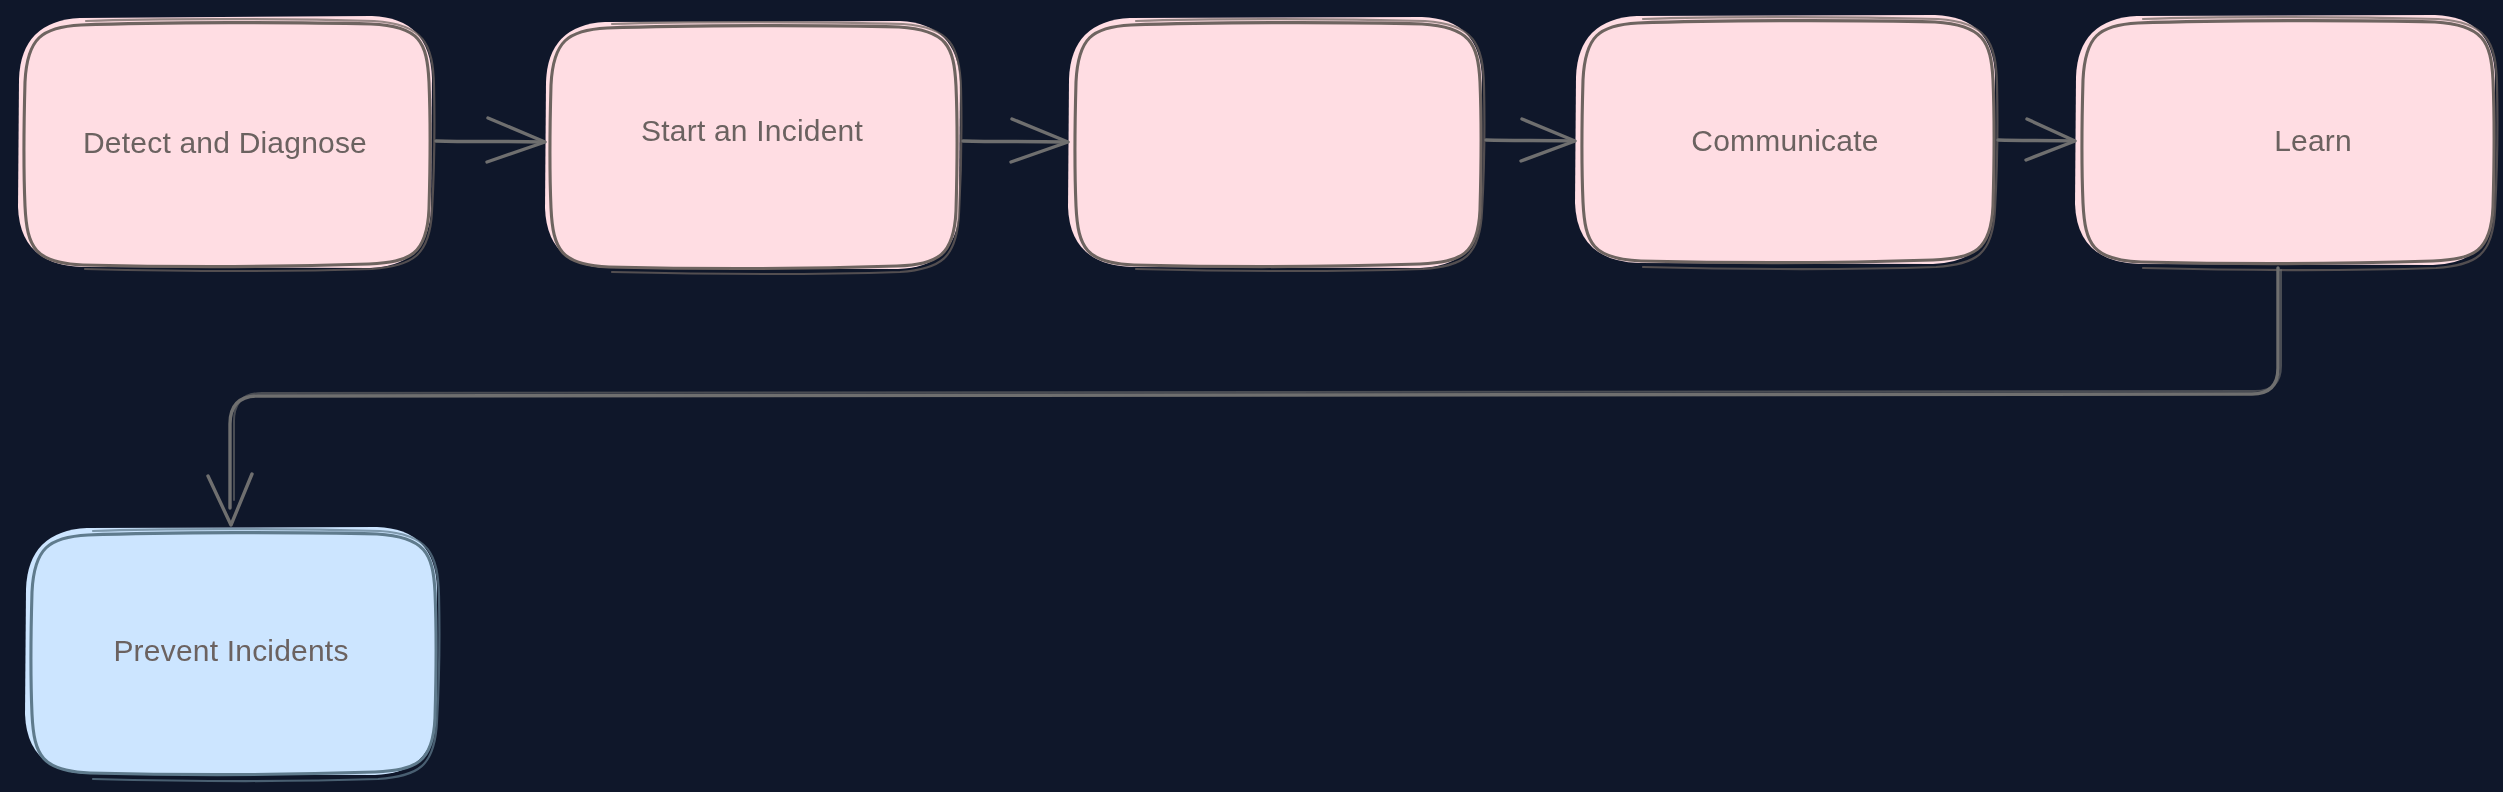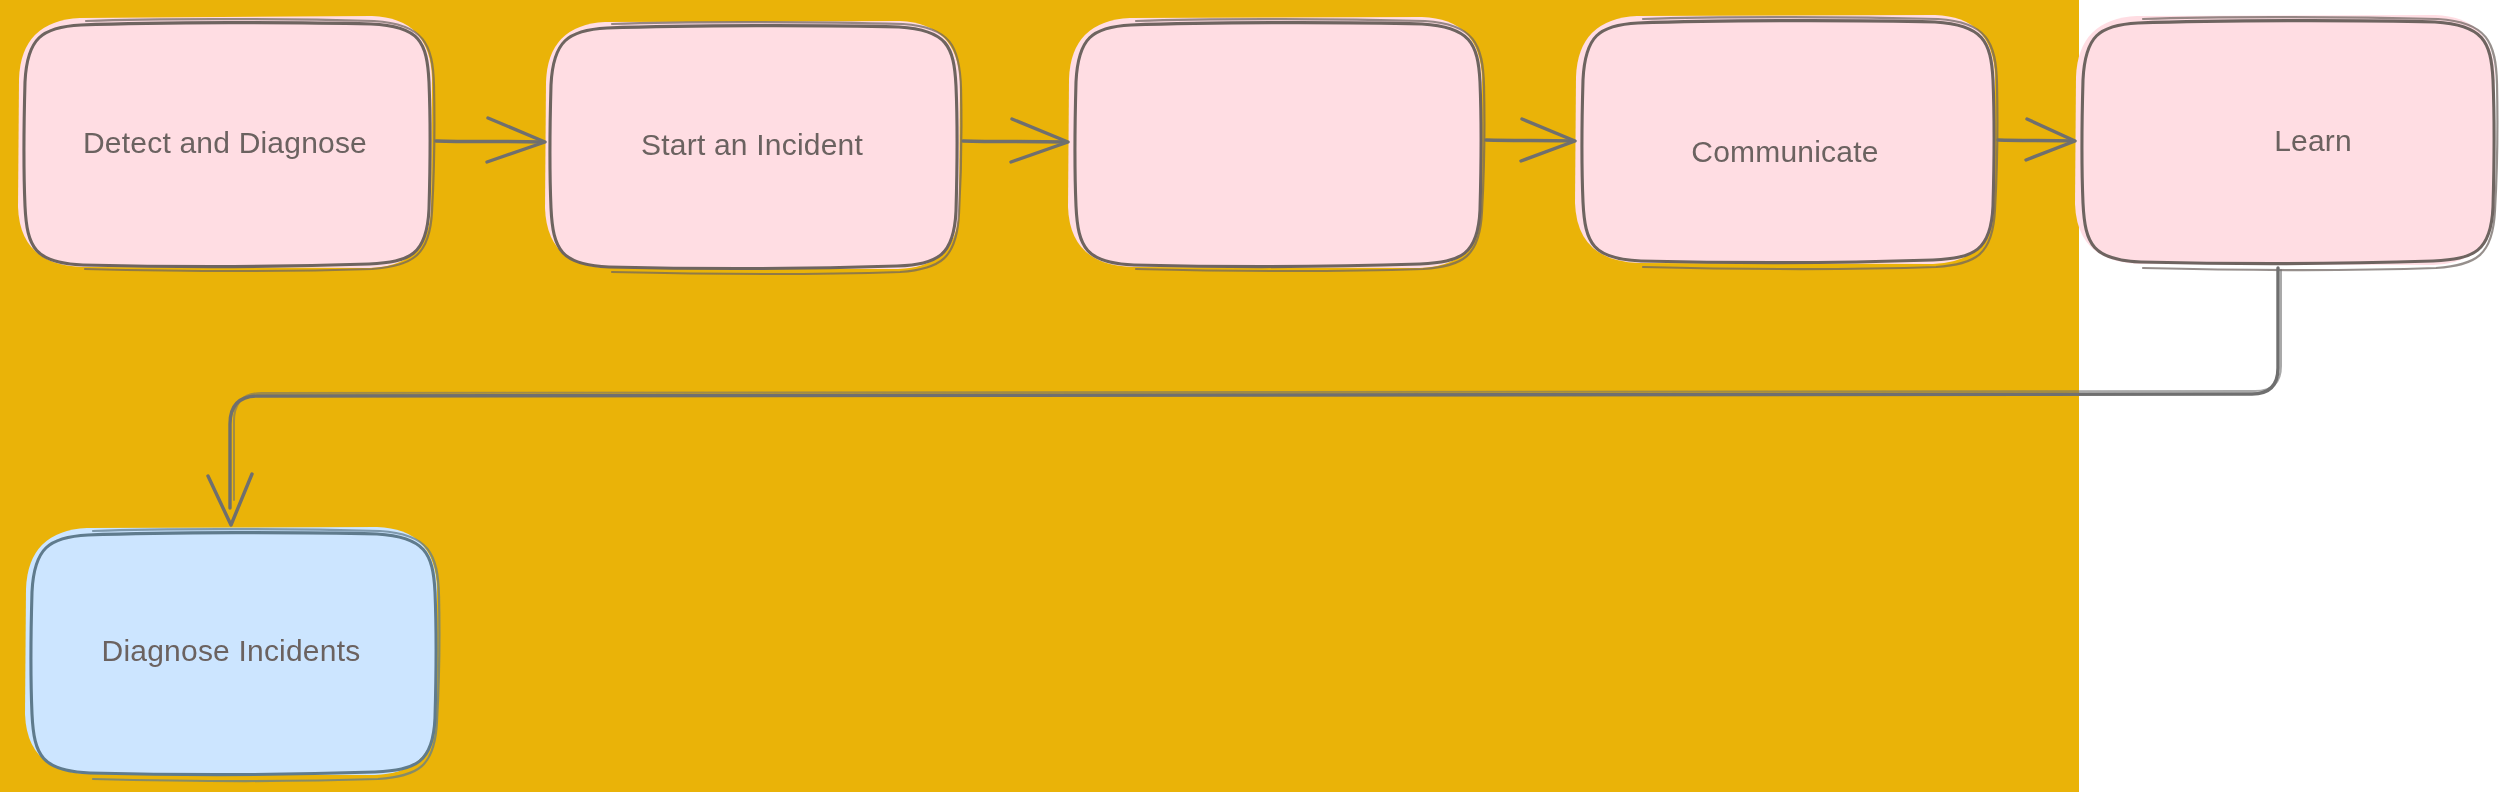--- a/index.html
+++ b/index.html
@@ -9,23 +9,23 @@
     background: #ffffff;
   }
   body {
     width: 2503px;
     height: 792px;
     overflow: hidden;
     font-family: "Liberation Sans", "DejaVu Sans", sans-serif;
   }
   #diagram-root {
     position: relative;
-    width: 2079px;
+    width: 2503px;
     height: 792px;
-    background: #eab308;
+    background: #0f172a;
   }
   #flow-svg {
     position: absolute;
     top: 0;
     left: 0;
     width: 2503px;
     height: 792px;
   }
   .node-label {
     position: absolute;
@@ -123,18 +123,18 @@
     </g>
 
     <g>
       <path d="M 2278,268 L 2278,368 Q 2278,394 2252,394 L 258,396 Q 230,396 230,424 L 230,508" fill="none" stroke="#6f6f6f" stroke-width="3.4" stroke-linecap="round" stroke-linejoin="round"></path>
       <path d="M 2281,270 L 2281,366 Q 2281,391 2255,391 L 262,393 Q 234,393 234,421 L 234,500" fill="none" stroke="#6f6f6f" stroke-width="2.0" stroke-linecap="round" stroke-linejoin="round" opacity="0.6"></path>
       <path d="M 208,476 L 231,525 L 252,474" fill="none" stroke="#6f6f6f" stroke-width="3.4" stroke-linecap="round" stroke-linejoin="round"></path>
     </g>
   </svg>
 
   <div class="node-label" style="left:225px; top:143px;">Detect and Diagnose</div>
-  <div class="node-label" style="left:752px; top:145px;">Start an Incident</div>
-  <div class="node-label" style="left:1785px; top:152px;text-align:center;">Communicate</div>
+  <div class="node-label" style="left:752px; top:131px;">Start an Incident</div>
+  <div class="node-label" style="left:1785px; top:141px;text-align:center;">Communicate</div>
   <div class="node-label" style="left:2285px; top:141px;margin-left:28px;">Learn</div>
-  <div class="node-label" style="left:231px; top:651px;">Diagnose Incidents</div>
+  <div class="node-label" style="left:231px; top:651px;">Prevent Incidents</div>
 
 </div>
 
 </body></html>

